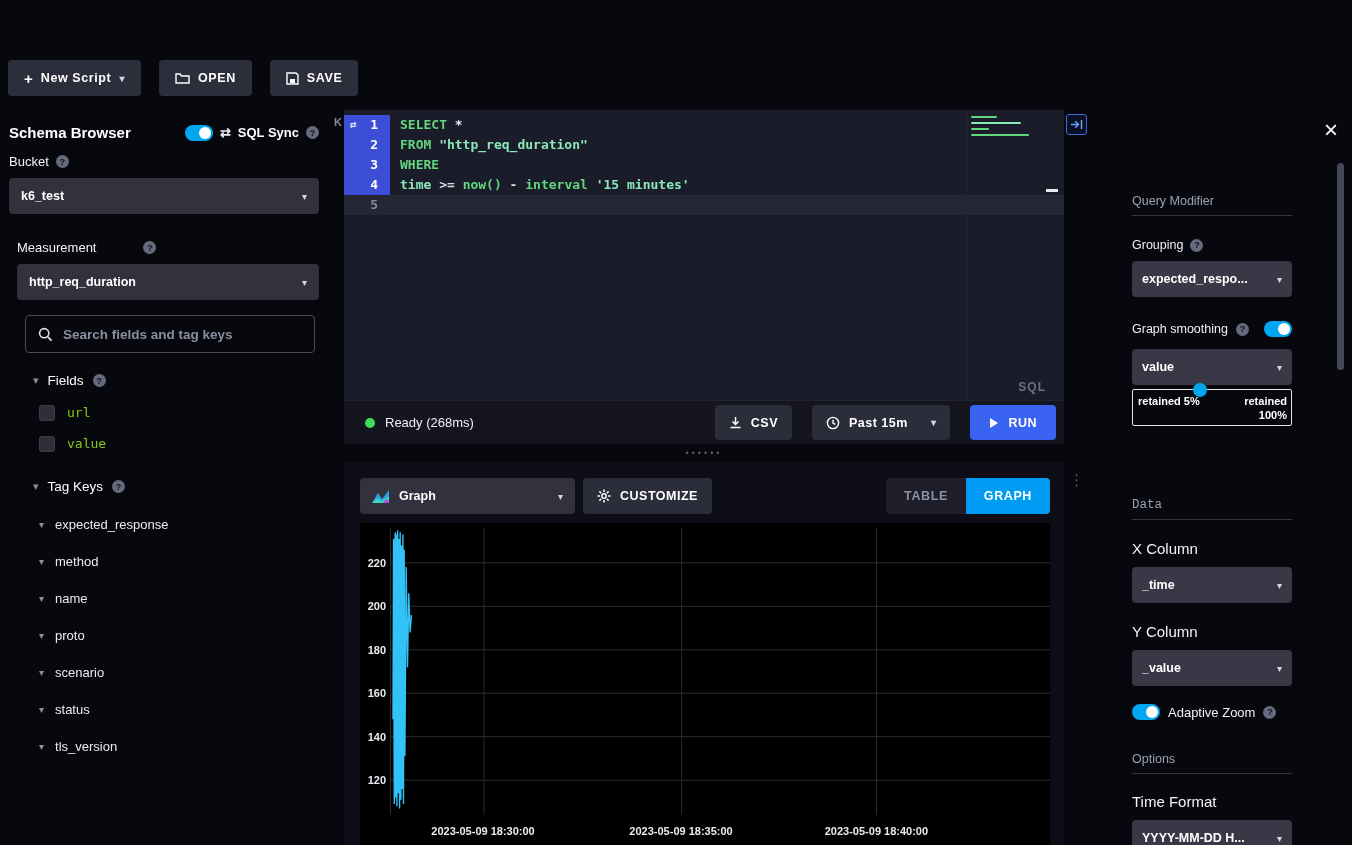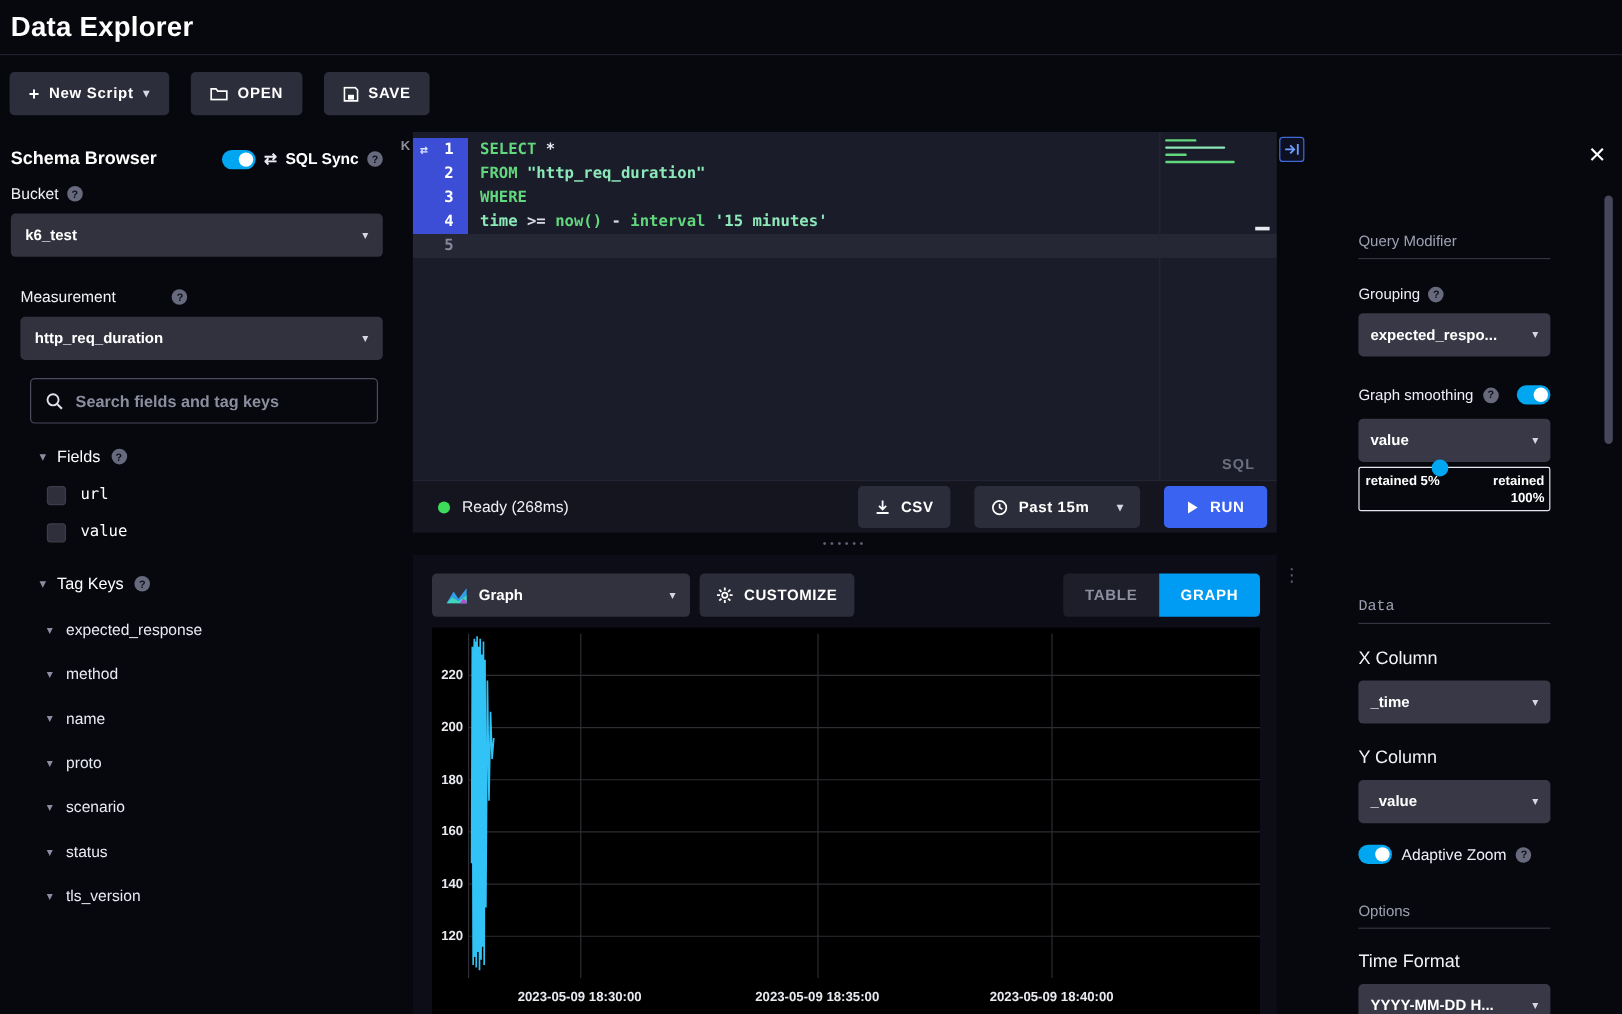--- a/index.html
+++ b/index.html
@@ -51,21 +51,21 @@
                   color:#e8eaf2; font-family:inherit; font-size:13.5px; }
   .search input::placeholder { color:#8b8e9e; font-weight:bold; }
   .tree-head { display:flex; align-items:center; gap:9px; margin:20px 0 0 24px;
                font-size:13.5px; color:#fff; }
   .tree-caret { color:#8b8ea0; font-size:11px; cursor:pointer; }
   .tree-caret.sm { font-size:10px; }
   #fields-list { margin:9px 0 0 30px; }
   .field-row { display:flex; align-items:center; gap:12px; height:31px; cursor:pointer; }
   .checkbox { width:16px; height:16px; background:#2e2f3b; border:1px solid #3c3d4b;
               border-radius:3px; flex:none; }
-  .field-name { font-family:"DejaVu Sans Mono", monospace; font-size:13px; color:#ffffff; }
+  .field-name { font-family:"DejaVu Sans Mono", monospace; font-size:13px; color:#84cc16; }
   #tag-keys-list { margin:12px 0 0 30px; }
   .tag-row { display:flex; align-items:center; gap:11px; height:37px; cursor:pointer; }
   .tag-name { font-size:13px; color:#e9ebf2; }
   
   .div-left { position:absolute; left:328px; top:110px; width:16px; bottom:0; cursor:col-resize; }
   .pane-hint { position:absolute; top:6px; left:6px; font-size:11px; font-weight:bold; color:#8b8e9c; }
   .div-right { position:absolute; left:1064px; top:110px; width:16px; bottom:0; cursor:col-resize; }
   .grip-v { position:absolute; top:362px; left:5px; color:#5d5f72; font-size:15px; line-height:1; }
   .collapse-btn { position:absolute; left:1066px; top:114px; width:21px; height:21px;
                   background:#0c1022; border:1px solid #3f6ad8; border-radius:3px;
@@ -159,23 +159,20 @@
   
   .mt22{margin-top:22px;} .mt9{margin-top:9px;} .mt24{margin-top:24px;} .mt12{margin-top:12px;}
   .mt4{margin-top:4px;} .mt54{margin-top:72px;font-family:Liberation Mono, monospace;} .mt20{margin-top:20px;} .mt10{margin-top:10px;}
   .mt18{margin-top:18px;} .mt32{margin-top:32px;} .mt19{margin-top:19px;}
 </style>
 </head>
 <body>
 
 <div class="app">
 
-  <div class="hdr">
-    <h1>Data Explorer</h1>
-  </div>
 
   <div class="toolbar">
     <button class="btn">
       <span class="plus">+</span>
       <span>New Script</span>
       <span class="caret">▾</span>
     </button>
     <button class="btn">
       <span class="icon-svg">
         <svg width="15" height="12" viewBox="0 0 15 12">

